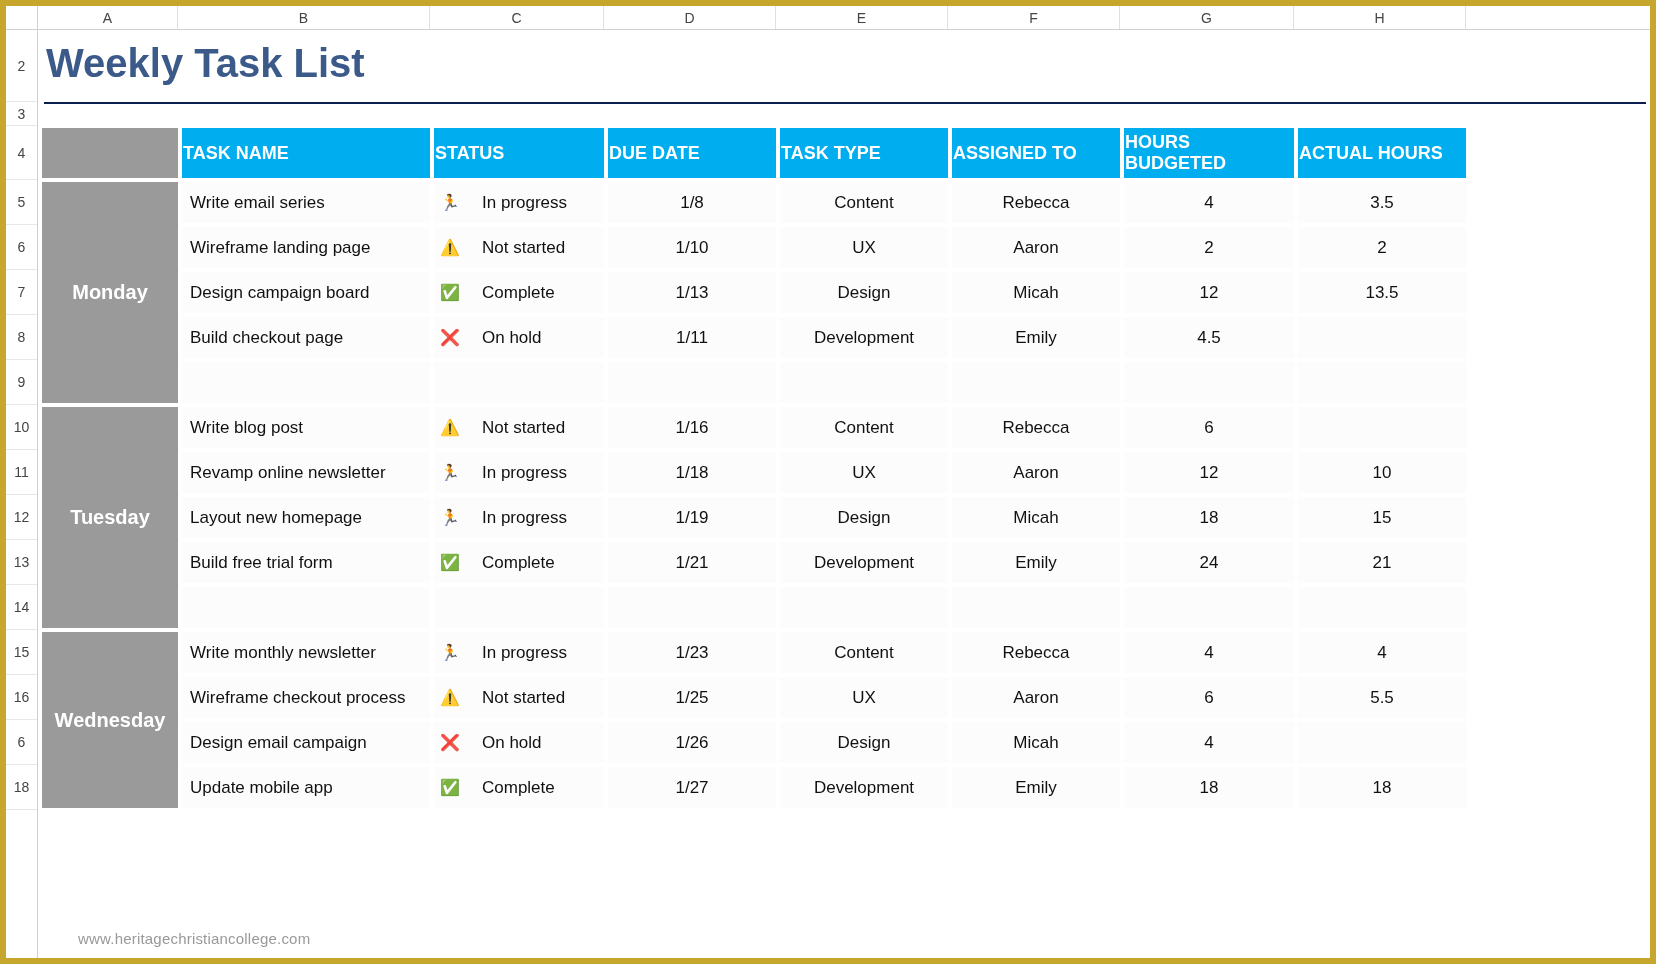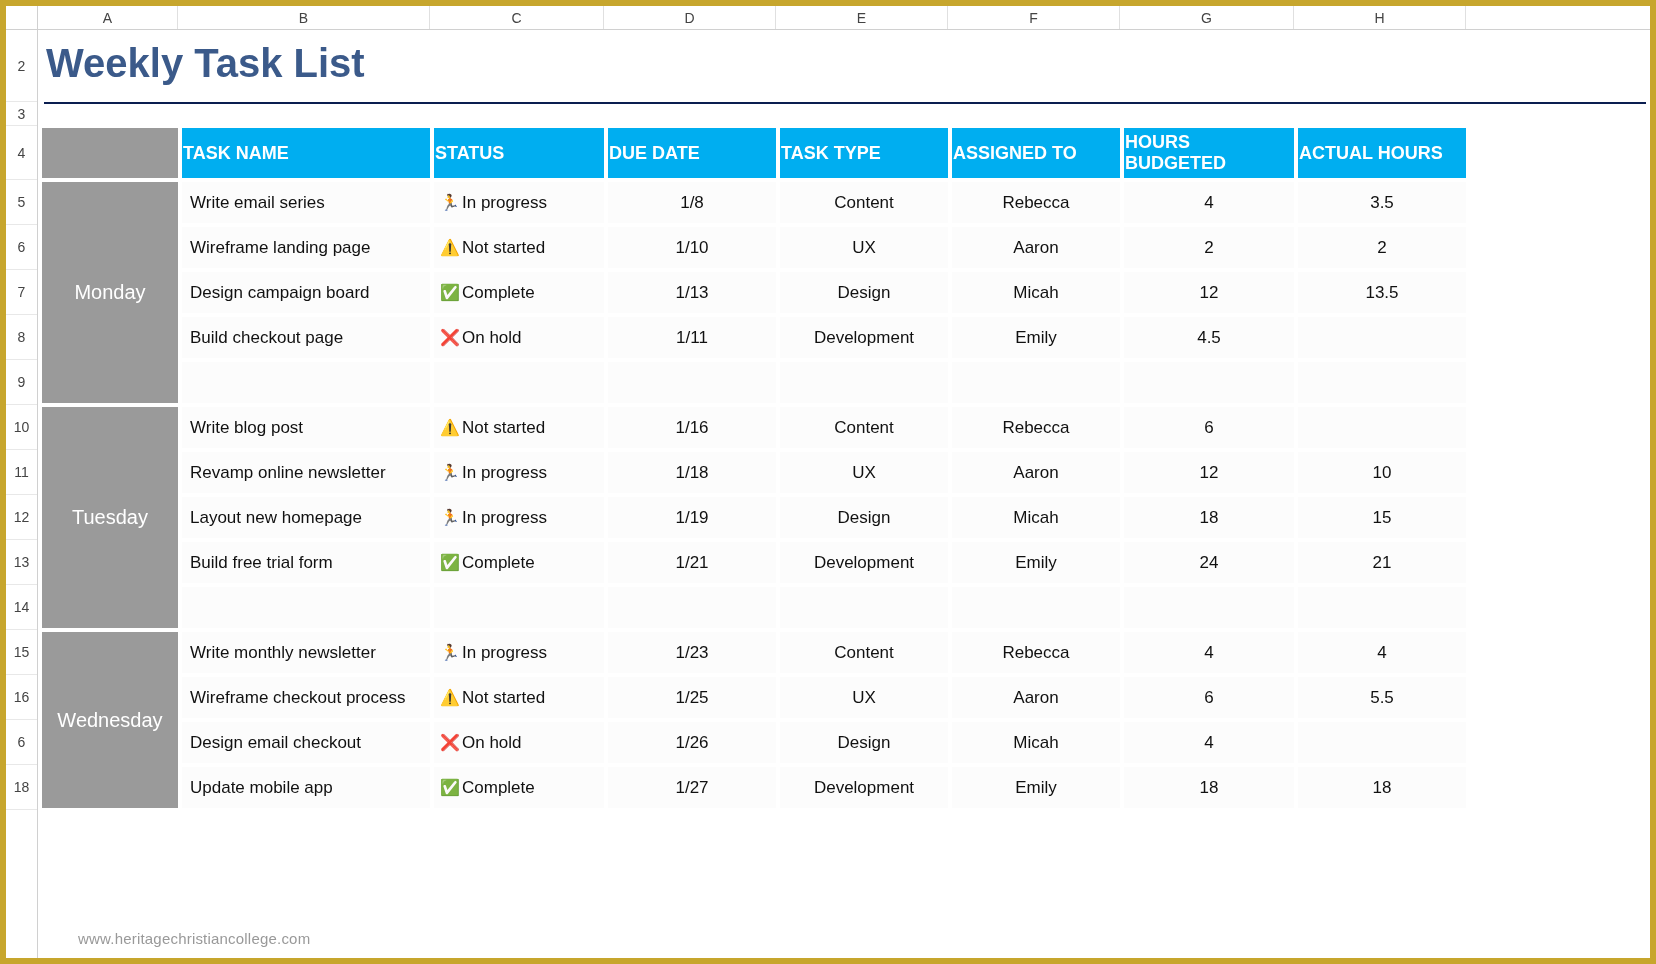--- a/index.html
+++ b/index.html
@@ -118,30 +118,30 @@
     color: #111;
     padding: 0 8px;
     vertical-align: middle;
   }
   td.cell.center { text-align: center; }
   td.cell.left { text-align: left; padding-left: 8px; }
   td.cell.status { text-align: left; padding-left: 6px; }
   td.day {
     background: #9a9a9a;
     color: #fff;
-    font-weight: 400;
+    font-weight: 700;
     font-size: 20px;
     text-align: center;
     vertical-align: middle;
     border: 2px solid #fff;
   }
   .status-wrap {
     display: flex;
     align-items: center;
-    gap: 2px;
+    gap: 22px;
   }
   .ico {
     width: 20px; height: 20px;
     display: inline-flex;
     align-items: center; justify-content: center;
     font-size: 16px;
   }
   .ico-progress::before { content: "🏃"; }
   .ico-notstarted::before { content: "⚠️"; }
   .ico-complete::before { content: "✅"; }
@@ -378,21 +378,21 @@
                   <span>Not started</span>
                 </span>
               </td>
               <td class="cell center">1/25</td>
               <td class="cell center">UX</td>
               <td class="cell center">Aaron</td>
               <td class="cell center">6</td>
               <td class="cell center">5.5</td>
             </tr>
             <tr>
-              <td class="cell left">Design email checkout</td>
+              <td class="cell left">Design email campaign</td>
               <td class="cell status">
                 <span class="status-wrap">
                   <span class="ico ico-onhold"></span>
                   <span>On hold</span>
                 </span>
               </td>
               <td class="cell center">1/26</td>
               <td class="cell center">Design</td>
               <td class="cell center">Micah</td>
               <td class="cell center">4</td>

